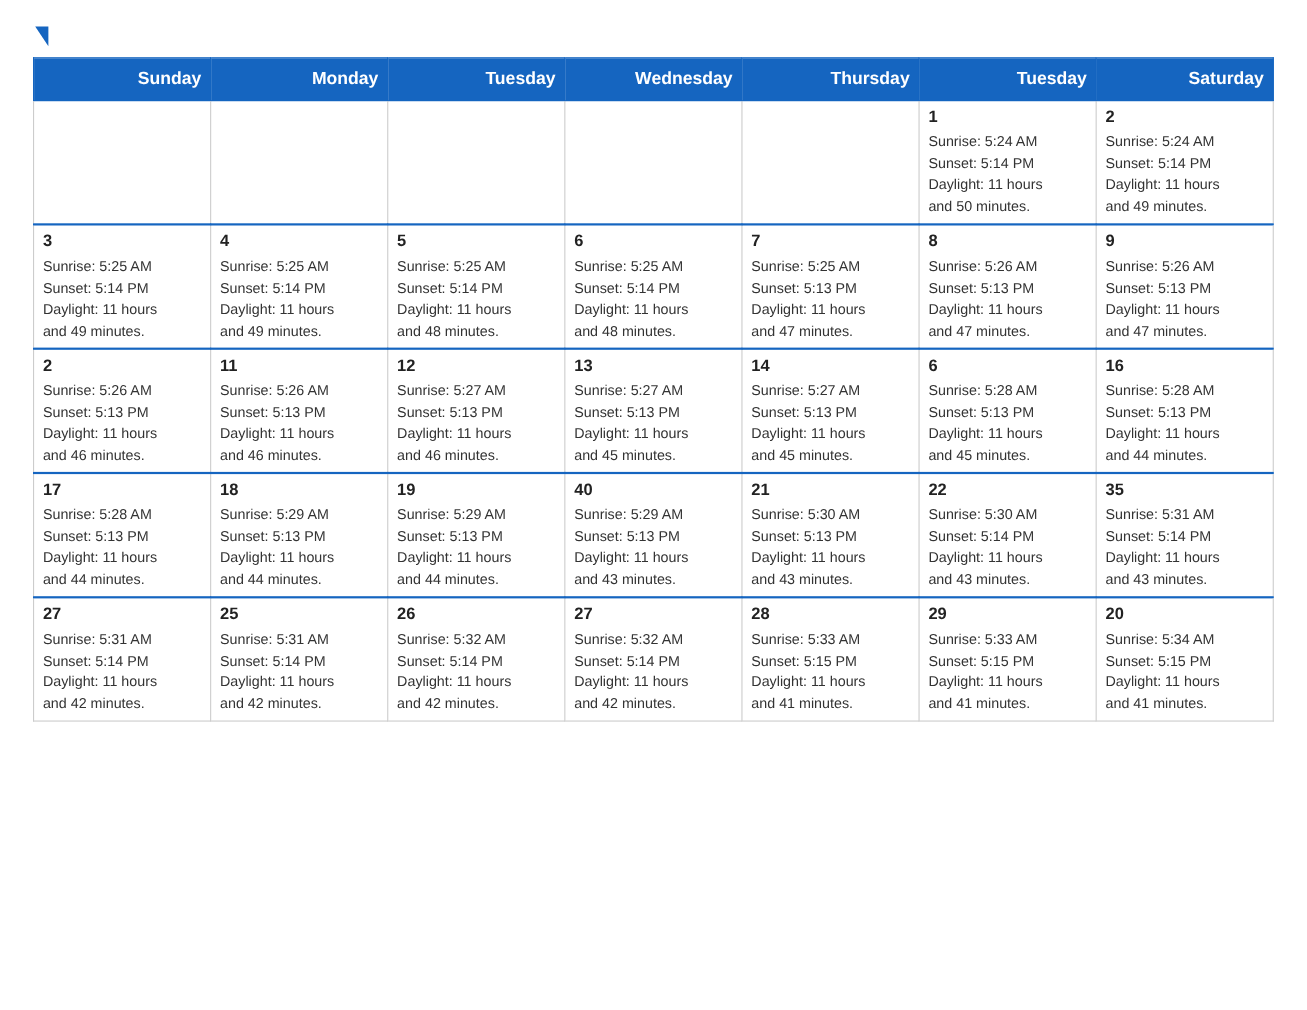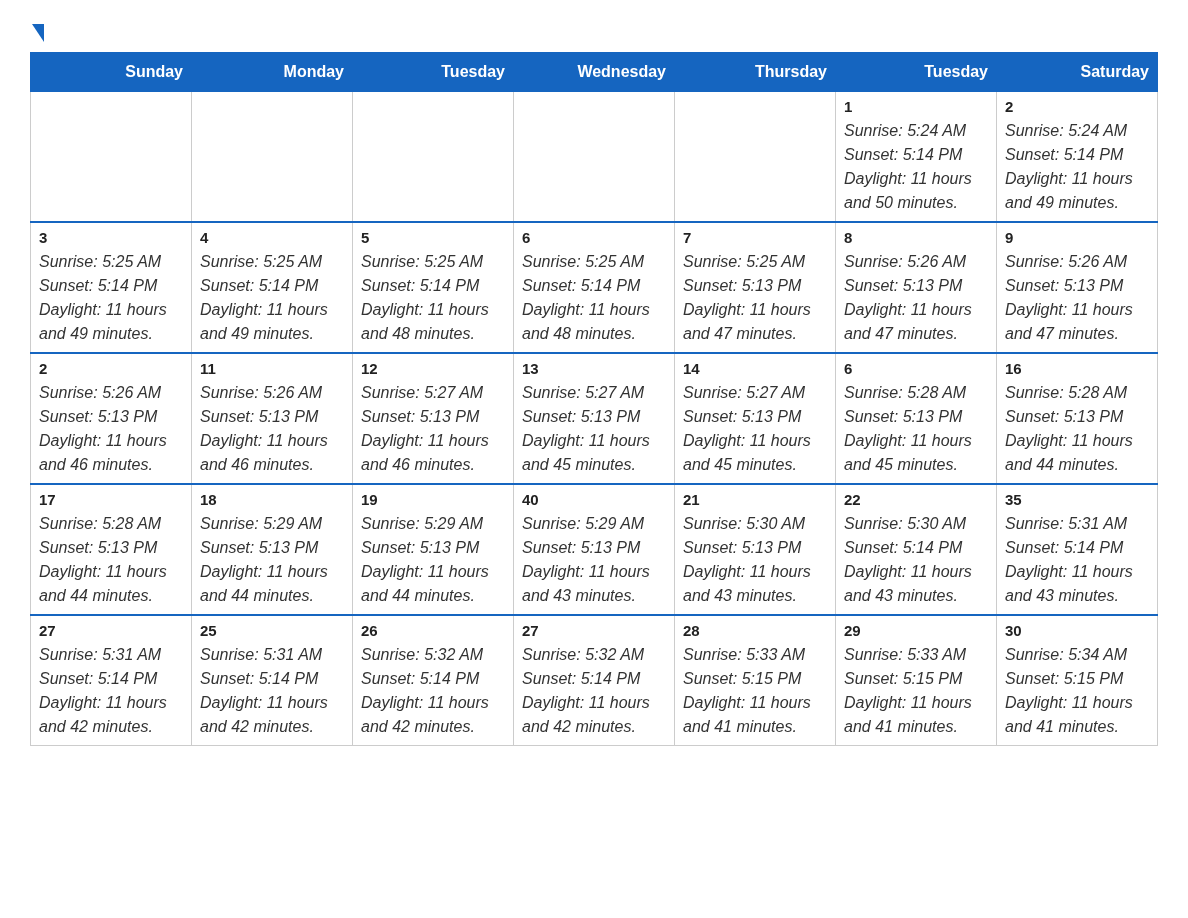--- a/index.html
+++ b/index.html
@@ -82,24 +82,23 @@
     .calendar tr.week-row td {
       height: 110px;
     }
     .day-number {
       font-size: 15px;
       font-weight: bold;
       color: #222;
       margin-bottom: 4px;
     }
     .day-info {
-      font-size: 16px;
+      font-size: 13px;
       color: #333;
       line-height: 1.5;
-      font-style: italic;
     }
     .empty-cell {
       background: #f9f9f9;
     }
     .week-sep {
       border-top: 2px solid #1565c0;
     }
   </style>
 </head>
 <body>
@@ -255,18 +254,18 @@
         </td>
         <td>
           <div class="day-number">28</div>
           <div class="day-info">Sunrise: 5:33 AM<br>Sunset: 5:15 PM<br>Daylight: 11 hours<br>and 41 minutes.</div>
         </td>
         <td>
           <div class="day-number">29</div>
           <div class="day-info">Sunrise: 5:33 AM<br>Sunset: 5:15 PM<br>Daylight: 11 hours<br>and 41 minutes.</div>
         </td>
         <td>
-          <div class="day-number">30</div>
+          <div class="day-number">20</div>
           <div class="day-info">Sunrise: 5:34 AM<br>Sunset: 5:15 PM<br>Daylight: 11 hours<br>and 41 minutes.</div>
         </td>
       </tr>
     </tbody>
 </table>
 
 </body></html>

